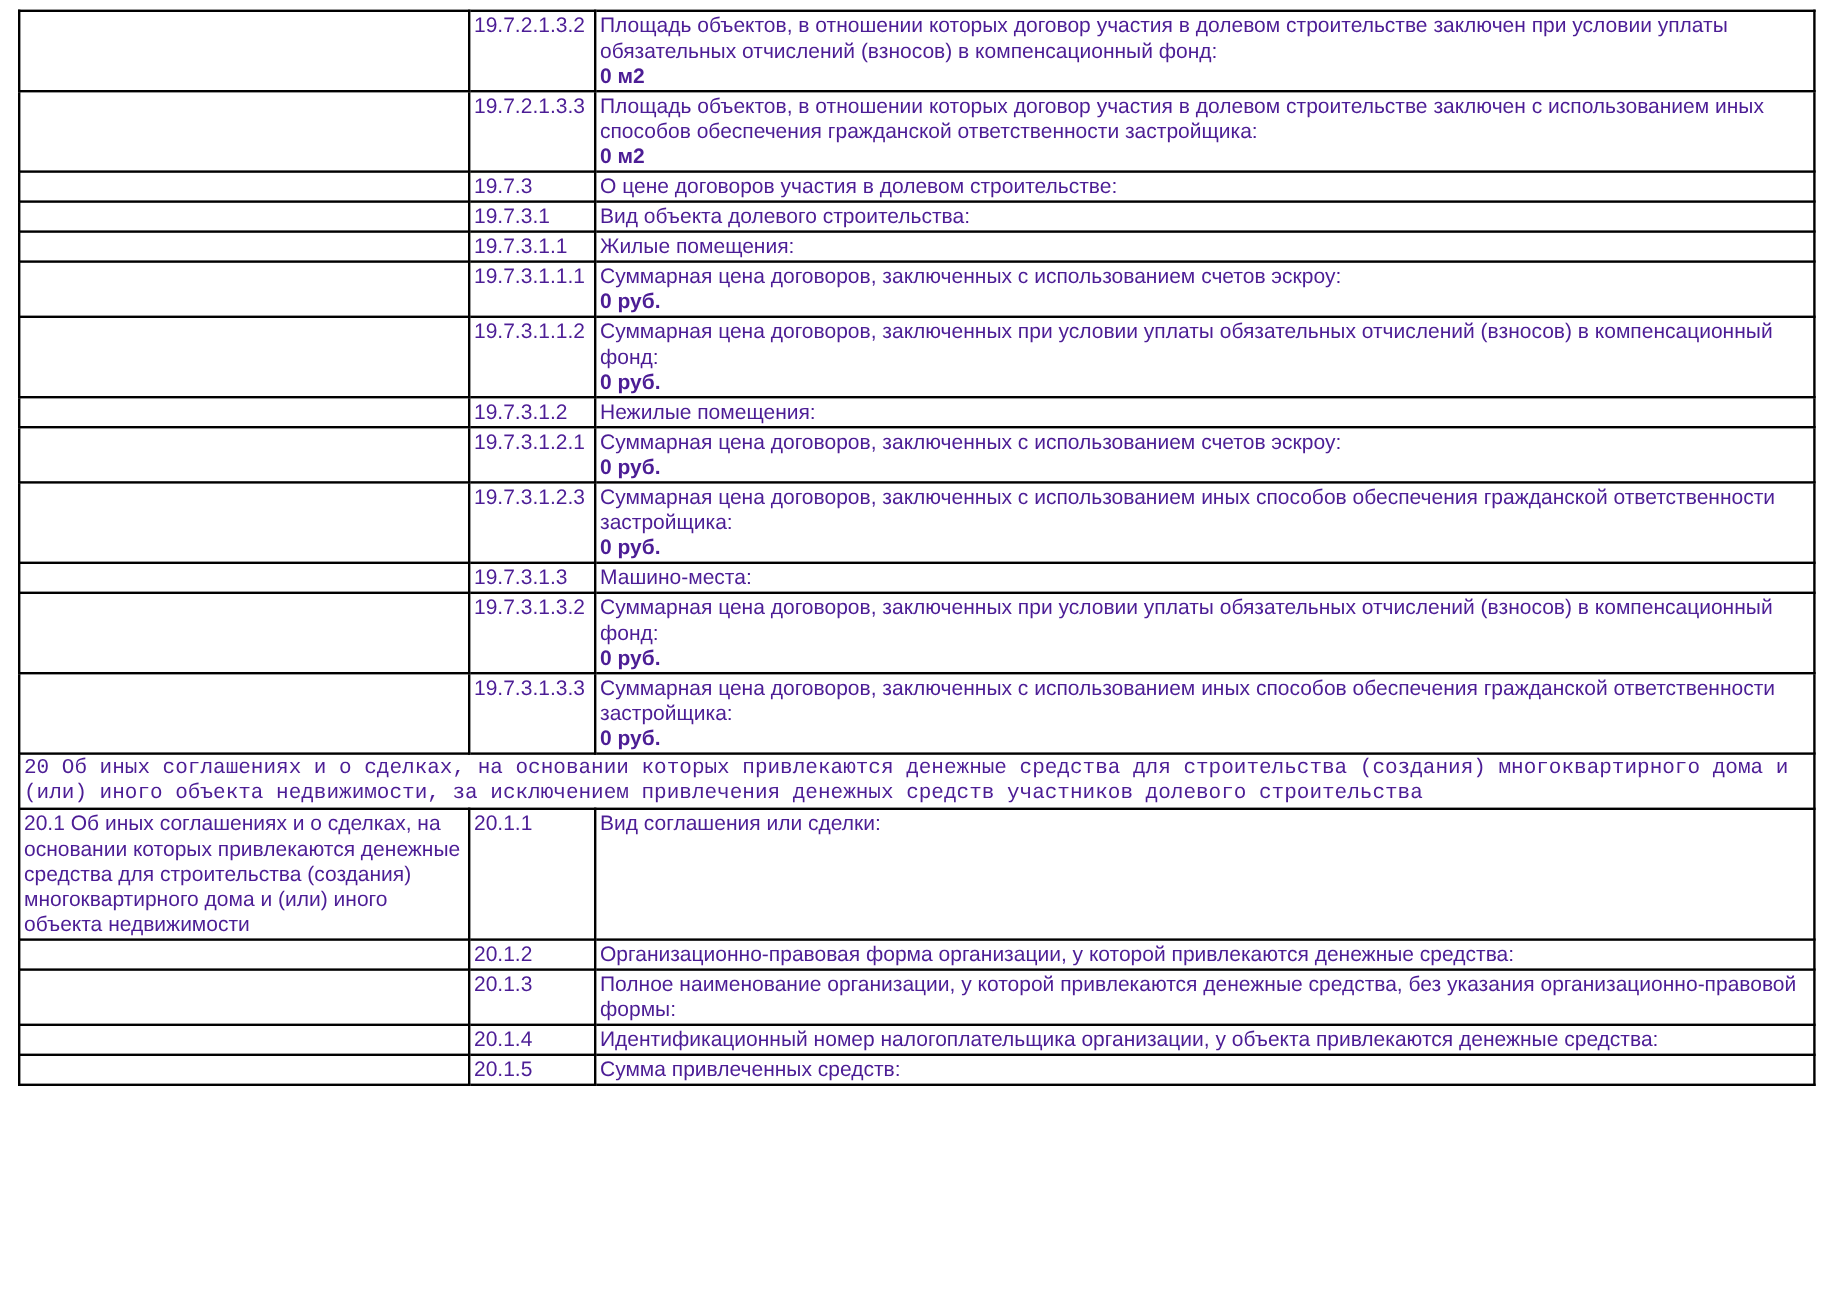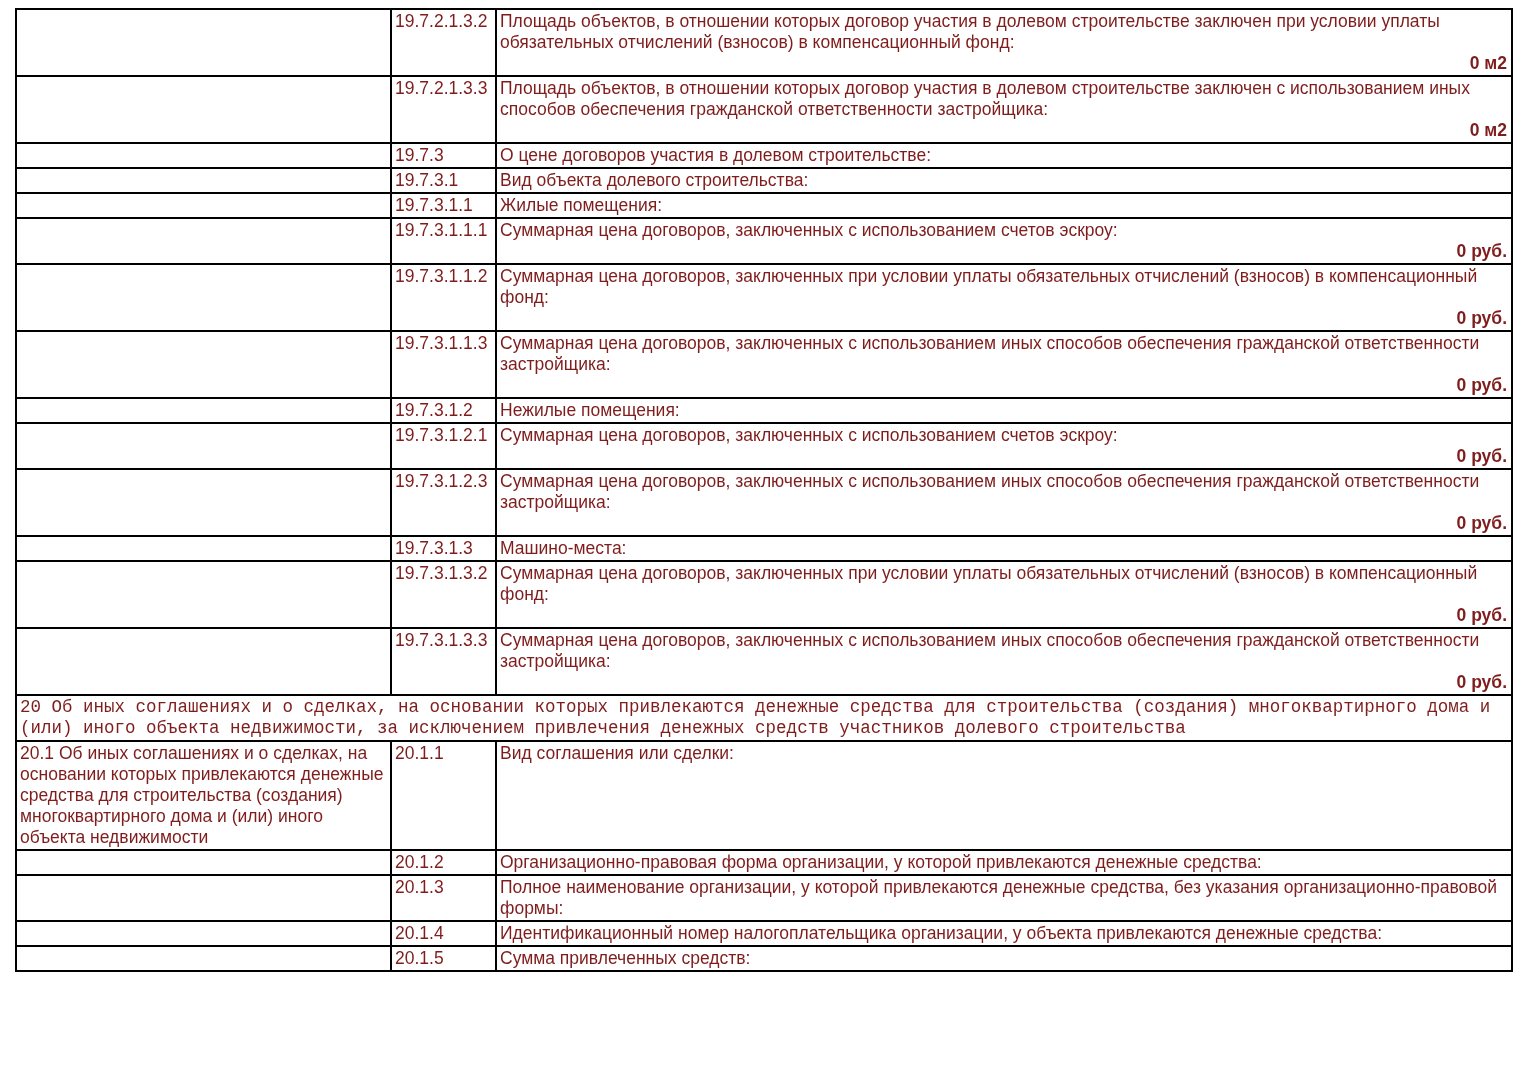--- a/index.html
+++ b/index.html
@@ -6,21 +6,21 @@
     margin: 0;
     padding: 0;
     background: #ffffff;
   }
   .page {
     position: relative;
     width: 1529px;
     height: 1080px;
     overflow: hidden;
     background: #ffffff;
-    color: #7f1d1d;
+    color: #4c1d95;
     font-family: "Liberation Sans", "DejaVu Sans", sans-serif;
     font-size: 17.5px;
     line-height: 21px;
   }
   table.decl {
     position: absolute;
     left: 15px;
     top: 8px;
     width: 1498px;
     border-collapse: collapse;
@@ -34,21 +34,21 @@
     word-wrap: break-word;
   }
   td.c1 { padding-right: 10px; }
   td.c2 {
     vertical-align: middle;
     padding-left: 2px;
     padding-right: 2px;
   }
   td.c3 { padding-left: 4px; padding-right: 14px; }
   td.sec { padding-right: 6px; font-family: Liberation Mono, monospace; }
-  .val { font-weight: bold; text-align: right; }
+  .val { font-weight: bold; }
 </style>
 </head>
 <body>
 
 <div class="page">
   <table class="decl">
     <colgroup>
       <col style="width:375px">
       <col style="width:105px">
       <col>
@@ -97,28 +97,20 @@
           <td class="c3">
             <div class="lbl">Суммарная цена договоров, заключенных с использованием счетов эскроу:</div>
             <div class="val">0 руб.</div>
           </td>
         </tr>
         <tr>
           <td class="c1"></td>
           <td class="c2">19.7.3.1.1.2</td>
           <td class="c3">
             <div class="lbl">Суммарная цена договоров, заключенных при условии уплаты обязательных отчислений (взносов) в компенсационный фонд:</div>
-            <div class="val">0 руб.</div>
-          </td>
-        </tr>
-        <tr>
-          <td class="c1"></td>
-          <td class="c2">19.7.3.1.1.3</td>
-          <td class="c3">
-            <div class="lbl">Суммарная цена договоров, заключенных с использованием иных способов обеспечения гражданской ответственности застройщика:</div>
             <div class="val">0 руб.</div>
           </td>
         </tr>
         <tr>
           <td class="c1"></td>
           <td class="c2">19.7.3.1.2</td>
           <td class="c3">
             <div class="lbl">Нежилые помещения:</div>
           </td>
         </tr>

